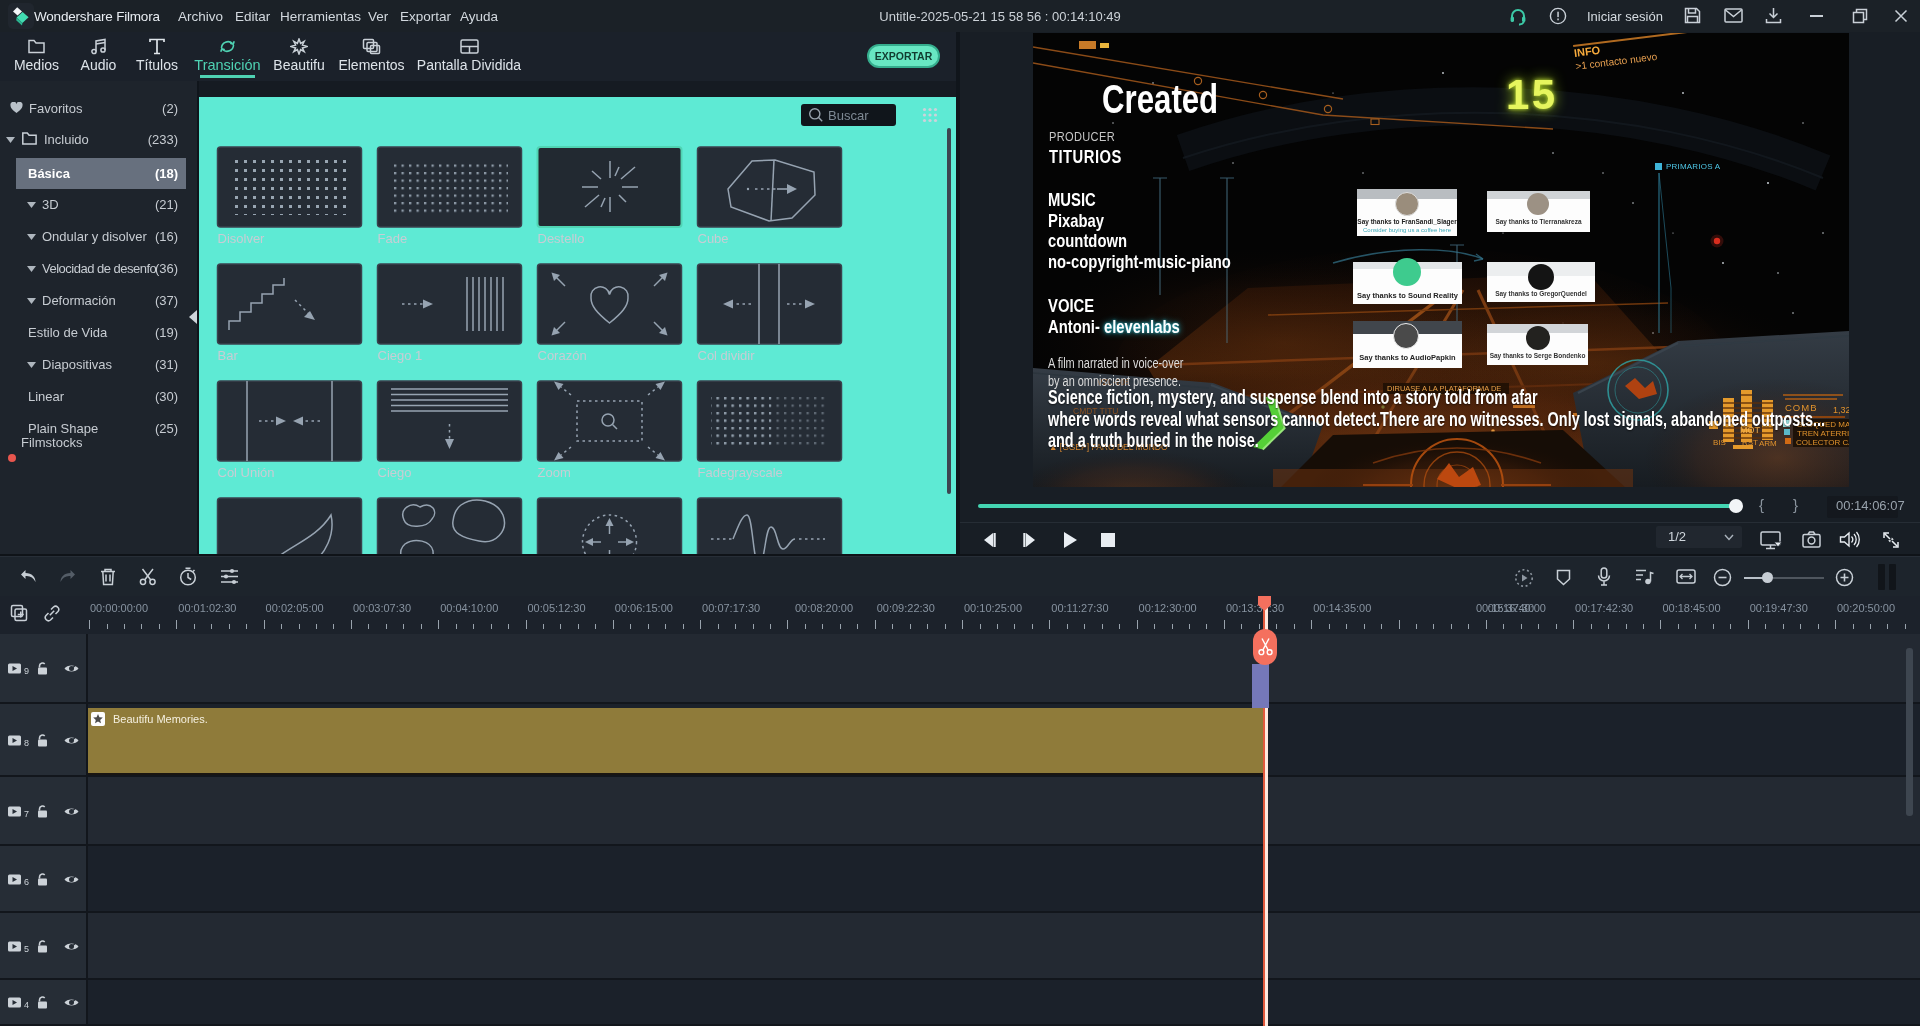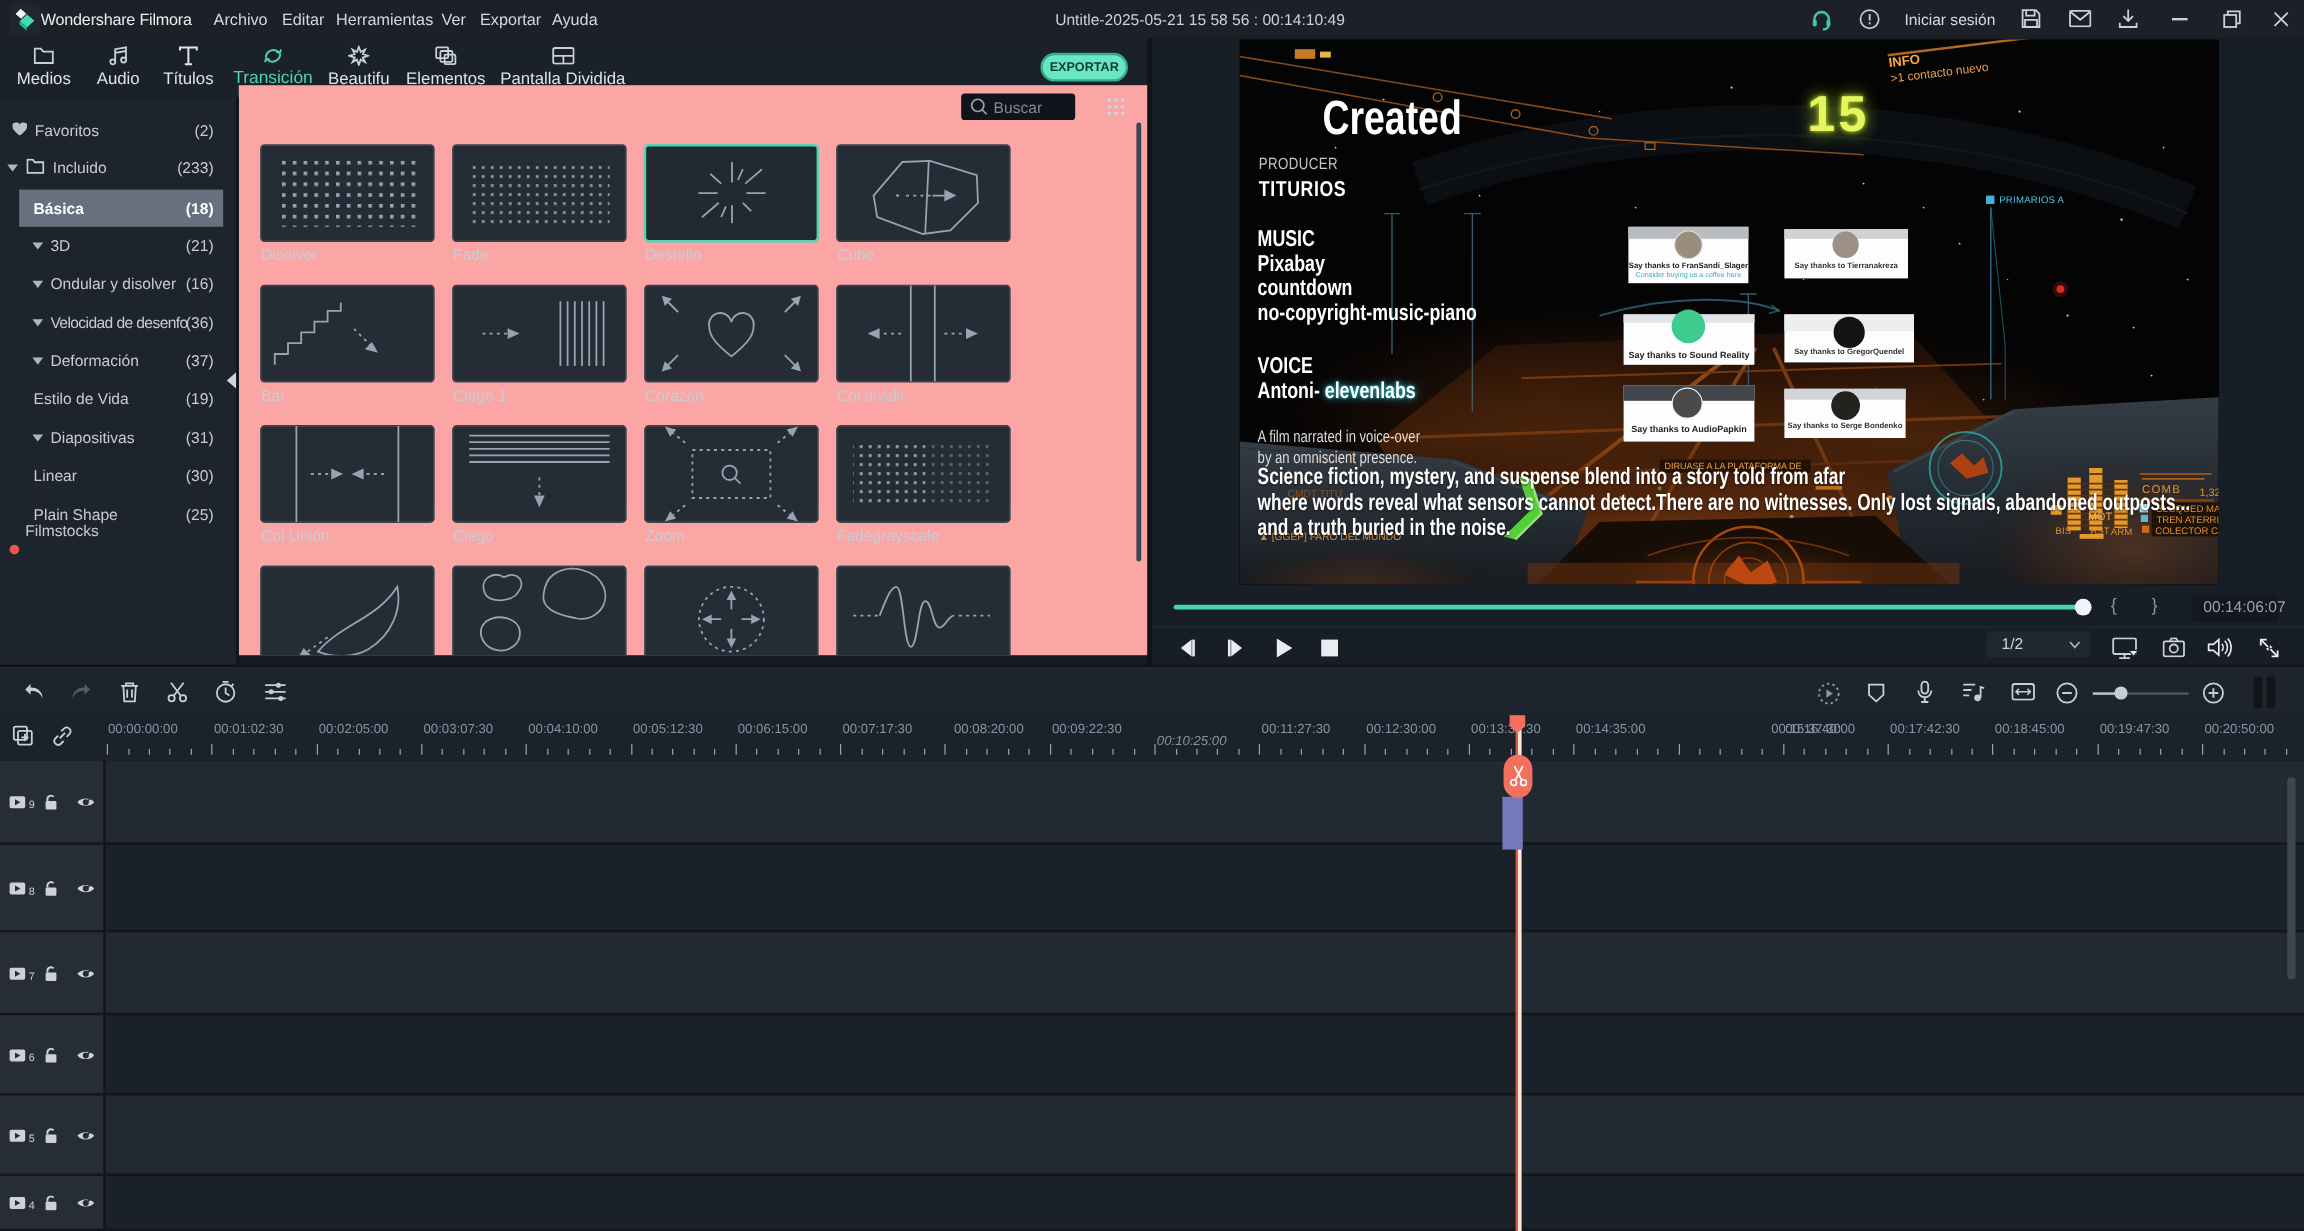--- a/index.html
+++ b/index.html
@@ -175,21 +175,21 @@
   <div class="abs" style="left:28px;top:340px;">Plain Shape</div>
       <div class="abs" style="left:0;top:340px;width:178px;text-align:right;">(25)</div>
   <div class="abs" style="left:8px;top:373px;width:8px;height:8px;border-radius:50%;background:#e8564e;"></div>
   <div class="abs" style="left:21px;top:354px;">Filmstocks</div>
 
   <svg class="abs" style="left:189px;top:229px;" width="8" height="14" viewBox="0 0 8 14">
         <path d="M8 0 V14 L0 7 Z" fill="#cfd5db"></path>
       </svg>
 </div>
 
-<div class="abs" id="gridpanel" style="left:199px;top:71px;width:761px;height:475px;background:#fca5a5;overflow:hidden;">
+<div class="abs" id="gridpanel" style="left:199px;top:97px;width:761px;height:475px;background:#5eead4;overflow:hidden;">
 
   <div class="abs" style="left:602px;top:7px;width:95px;height:22px;background:#10151b;border-radius:3px;">
     <svg class="abs" style="left:7px;top:3px;" width="16" height="16" viewBox="0 0 16 16">
           <circle cx="6.8" cy="6.8" r="5.1" stroke="#98a3ae" stroke-width="1.4" fill="none"></circle>
           <path d="M10.6 10.6 L14.2 14.2" stroke="#98a3ae" stroke-width="1.4"></path>
         </svg>
     <div class="abs" style="left:27px;top:4px;font-size:13px;color:#7e8994;">Buscar</div>
   </div>
 
   <svg class="abs" style="left:723px;top:10px;" width="16" height="16" viewBox="0 0 16 16">
@@ -787,21 +787,21 @@
           <div class="abs" style="left:90px;top:6px;font-size:11px;color:#8793a0;white-space:nowrap;">00:00:00:00</div>
           <div class="abs" style="left:178.3px;top:6px;font-size:11px;color:#8793a0;white-space:nowrap;">00:01:02:30</div>
           <div class="abs" style="left:265.6px;top:6px;font-size:11px;color:#8793a0;white-space:nowrap;">00:02:05:00</div>
           <div class="abs" style="left:352.9px;top:6px;font-size:11px;color:#8793a0;white-space:nowrap;">00:03:07:30</div>
           <div class="abs" style="left:440.2px;top:6px;font-size:11px;color:#8793a0;white-space:nowrap;">00:04:10:00</div>
           <div class="abs" style="left:527.5px;top:6px;font-size:11px;color:#8793a0;white-space:nowrap;">00:05:12:30</div>
           <div class="abs" style="left:614.8px;top:6px;font-size:11px;color:#8793a0;white-space:nowrap;">00:06:15:00</div>
           <div class="abs" style="left:702.1px;top:6px;font-size:11px;color:#8793a0;white-space:nowrap;">00:07:17:30</div>
           <div class="abs" style="left:795px;top:6px;font-size:11px;color:#8793a0;white-space:nowrap;">00:08:20:00</div>
           <div class="abs" style="left:876.6999999999999px;top:6px;font-size:11px;color:#8793a0;white-space:nowrap;">00:09:22:30</div>
-          <div class="abs" style="left:964px;top:16px;font-size:11px;color:#8793a0;white-space:nowrap;font-style:italic;">00:10:25:00</div>
+          <div class="abs" style="left:964px;top:6px;font-size:11px;color:#8793a0;white-space:nowrap;">00:10:25:00</div>
           <div class="abs" style="left:1051.3px;top:6px;font-size:11px;color:#8793a0;white-space:nowrap;">00:11:27:30</div>
           <div class="abs" style="left:1138.6px;top:6px;font-size:11px;color:#8793a0;white-space:nowrap;">00:12:30:00</div>
           <div class="abs" style="left:1225.8999999999999px;top:6px;font-size:11px;color:#8793a0;white-space:nowrap;">00:13:32:30</div>
           <div class="abs" style="left:1313.2px;top:6px;font-size:11px;color:#8793a0;white-space:nowrap;">00:14:35:00</div>
           <div class="abs" style="left:1476px;top:6px;font-size:11px;color:#8793a0;white-space:nowrap;">00:15:37:30</div>
           <div class="abs" style="left:1487.8px;top:6px;font-size:11px;color:#8793a0;white-space:nowrap;">00:16:40:00</div>
           <div class="abs" style="left:1575.1px;top:6px;font-size:11px;color:#8793a0;white-space:nowrap;">00:17:42:30</div>
           <div class="abs" style="left:1662.3999999999999px;top:6px;font-size:11px;color:#8793a0;white-space:nowrap;">00:18:45:00</div>
           <div class="abs" style="left:1749.7px;top:6px;font-size:11px;color:#8793a0;white-space:nowrap;">00:19:47:30</div>
           <div class="abs" style="left:1837px;top:6px;font-size:11px;color:#8793a0;white-space:nowrap;">00:20:50:00</div>
@@ -1005,20 +1005,27 @@
           <rect x="1" y="5.5" width="9" height="7" rx="1" fill="#ccd2d8"></rect>
           <path d="M2.5 5.5 V4 a3 3 0 0 1 5.2 -2" stroke="#ccd2d8" stroke-width="1.6" fill="none"></path>
         </svg>
         <svg class="abs" style="left:64px;top:363px;" width="15" height="11" viewBox="0 0 15 11">
           <path d="M0.5 5.5 C3 1.5 12 1.5 14.5 5.5 C12 9.5 3 9.5 0.5 5.5 Z" fill="#ccd2d8"></path>
           <circle cx="7.5" cy="5.5" r="2.5" fill="#262d36"></circle>
           <path d="M7.5 5.5 L11 2.8" stroke="#262d36" stroke-width="1.2"></path>
         </svg>
       </div>
 
+  <div class="abs" style="left:88px;top:152px;width:1175px;height:67px;background:#8f7b3a;border-bottom:2px solid #191511;">
+    <div class="abs" style="left:3px;top:4px;width:14px;height:14px;background:#fdfdfd;border-radius:2px;"></div>
+    <svg class="abs" style="left:5px;top:6px;" width="10" height="10" viewBox="0 0 10 10">
+          <path d="M5 0 L6.4 3.2 L9.8 3.6 L7.2 5.9 L8 9.3 L5 7.5 L2 9.3 L2.8 5.9 L0.2 3.6 L3.6 3.2 Z" fill="#4a4a4a"></path>
+        </svg>
+    <div class="abs" style="left:25px;top:5px;font-size:11px;color:#f5f0e0;">Beautifu Memories.</div>
+  </div>
 
   <div class="abs" style="left:1263px;top:48px;width:2px;height:422px;background:#e2593c;"></div>
   <div class="abs" style="left:1265px;top:48px;width:3px;height:422px;background:#ffe9de;"></div>
   <div class="abs" style="left:1258px;top:40px;width:13px;height:9px;background:#f4705e;"></div>
   <svg class="abs" style="left:1258px;top:49px;" width="13" height="6" viewBox="0 0 13 6">
         <path d="M0 0 h13 L6.5 6 Z" fill="#f4705e"></path>
       </svg>
   <div class="abs" style="left:1252px;top:108px;width:17px;height:44px;background:#7578b9;"></div>
   <div class="abs" style="left:1253px;top:73px;width:24px;height:36px;background:#f4705e;border-radius:12px;"></div>
   <svg class="abs" style="left:1258px;top:81px;" width="15" height="20" viewBox="0 0 15 20">

